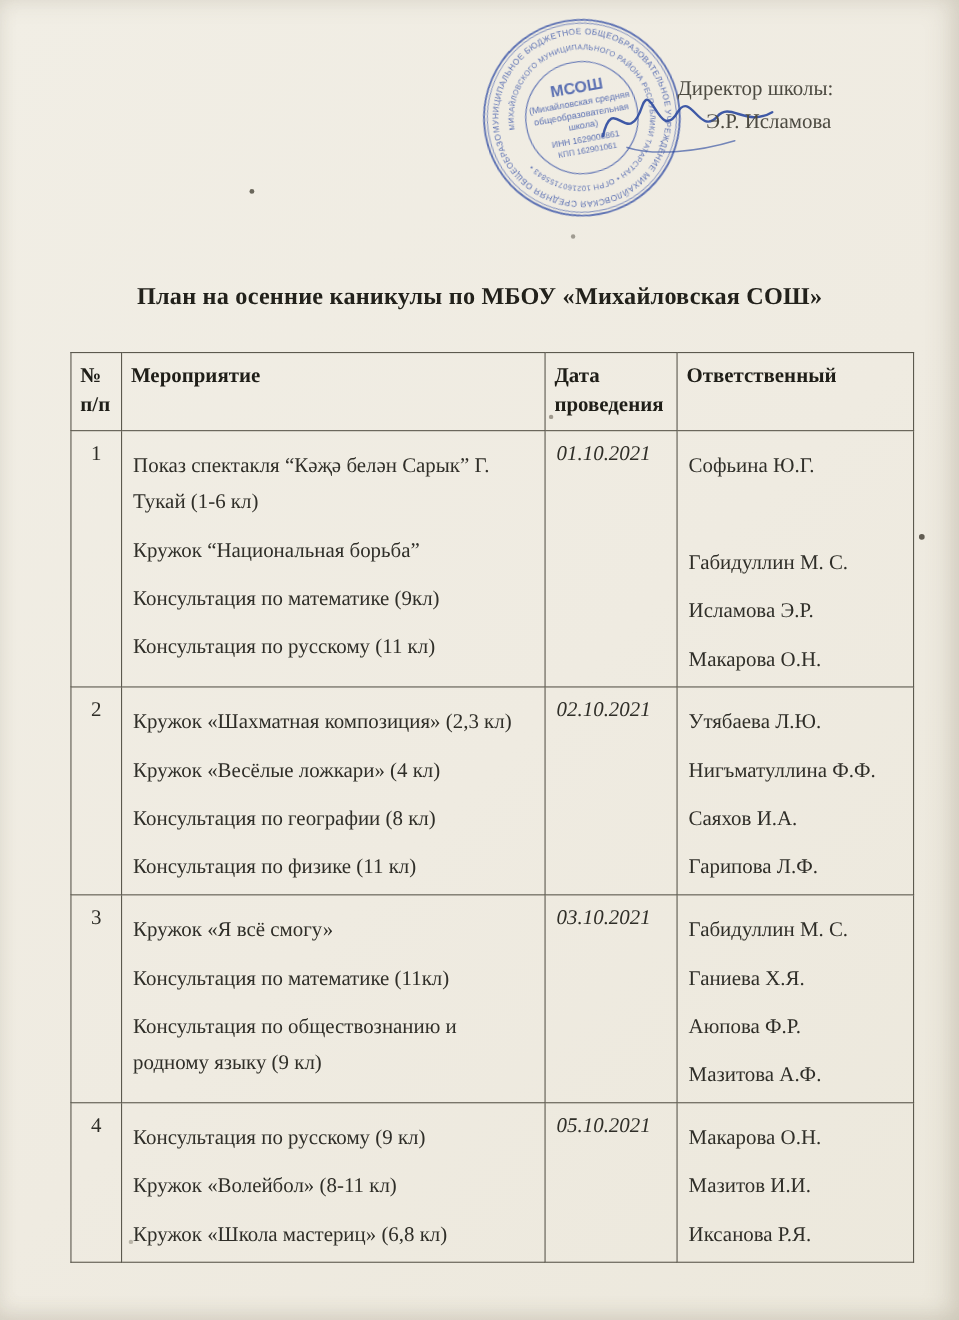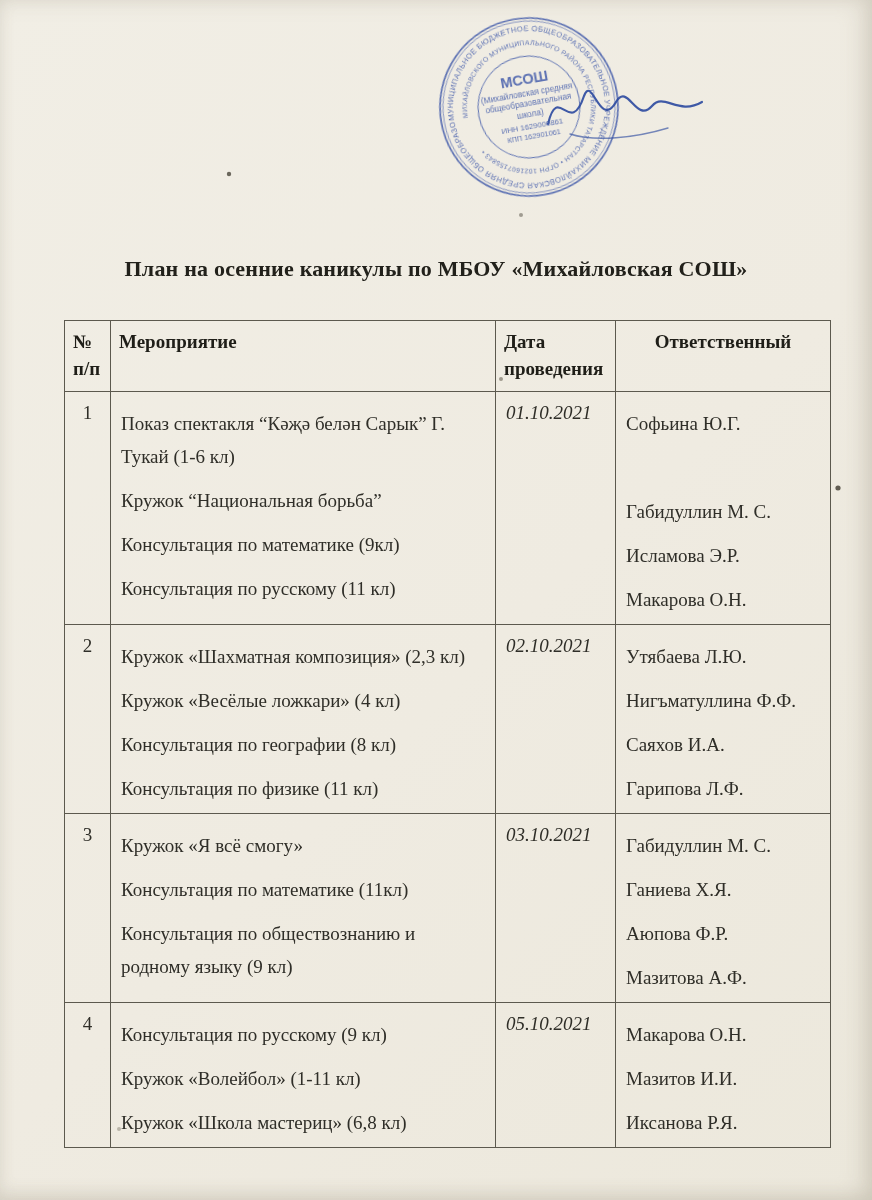--- a/index.html
+++ b/index.html
@@ -60,21 +60,21 @@
     font-size:19px;
     overflow:hidden;
   }
   .plan-table th{
     font-weight:bold;color:#1f1e18;
     line-height:27px;padding:7px 8px 9px;
   }
   .th-num{text-align:left;}
   .th-event{text-align:left;}
   .th-date{text-align:left;}
-  .th-resp{text-align:center;}
+  .th-resp{text-align:left;}
   .plan-table td{
     line-height:33px;padding:4px 10px 8px;
   }
   .col-num-td{text-align:center;padding-left:4px;padding-right:4px;}
   .col-date-td{padding-left:5px;padding-right:3px;font-style:italic;}
   .cell-line{white-space:normal;margin-top:11px;}
 </style>
 </head>
 <body>
 
@@ -110,20 +110,24 @@
     </svg>
   </div>
 
   <svg class="signature" viewBox="0 0 185 80">
     <g fill="none" stroke="#2c4aa0" stroke-width="2.2" stroke-linecap="round">
       <path d="M8,52 C18,10 30,66 44,24 C52,2 60,58 76,30 C88,10 96,52 112,34 C124,20 138,44 162,30"></path>
       <path d="M30,62 C55,70 95,66 128,56" stroke-width="1.4" opacity="0.7"></path>
     </g>
   </svg>
 
+  <div class="director">
+    <div>Директор школы:</div>
+    <div class="name">Э.Р. Исламова</div>
+  </div>
 
   <h1 class="doc-title">План на осенние каникулы по МБОУ «Михайловская СОШ»</h1>
 
   <table class="plan-table">
     <colgroup>
       <col style="width:46px">
       <col style="width:385px">
       <col style="width:120px">
       <col style="width:215px">
     </colgroup>
@@ -184,21 +188,21 @@
             <div class="cell-line">Ганиева Х.Я.</div>
             <div class="cell-line">Аюпова Ф.Р.</div>
             <div class="cell-line">Мазитова А.Ф.</div>
           </td>
     </tr>
 
     <tr>
       <td class="col-num-td">4</td>
       <td class="col-event-td">
             <div class="cell-line">Консультация по русскому (9 кл)</div>
-            <div class="cell-line">Кружок «Волейбол» (1-11 кл)</div>
+            <div class="cell-line">Кружок «Волейбол» (8-11 кл)</div>
             <div class="cell-line">Кружок «Школа мастериц» (6,8 кл)</div>
           </td>
       <td class="col-date-td">05.10.2021</td>
       <td class="col-resp-td">
             <div class="cell-line">Макарова О.Н.</div>
             <div class="cell-line">Мазитов И.И.</div>
             <div class="cell-line">Иксанова Р.Я.</div>
           </td>
     </tr>
   </tbody>

